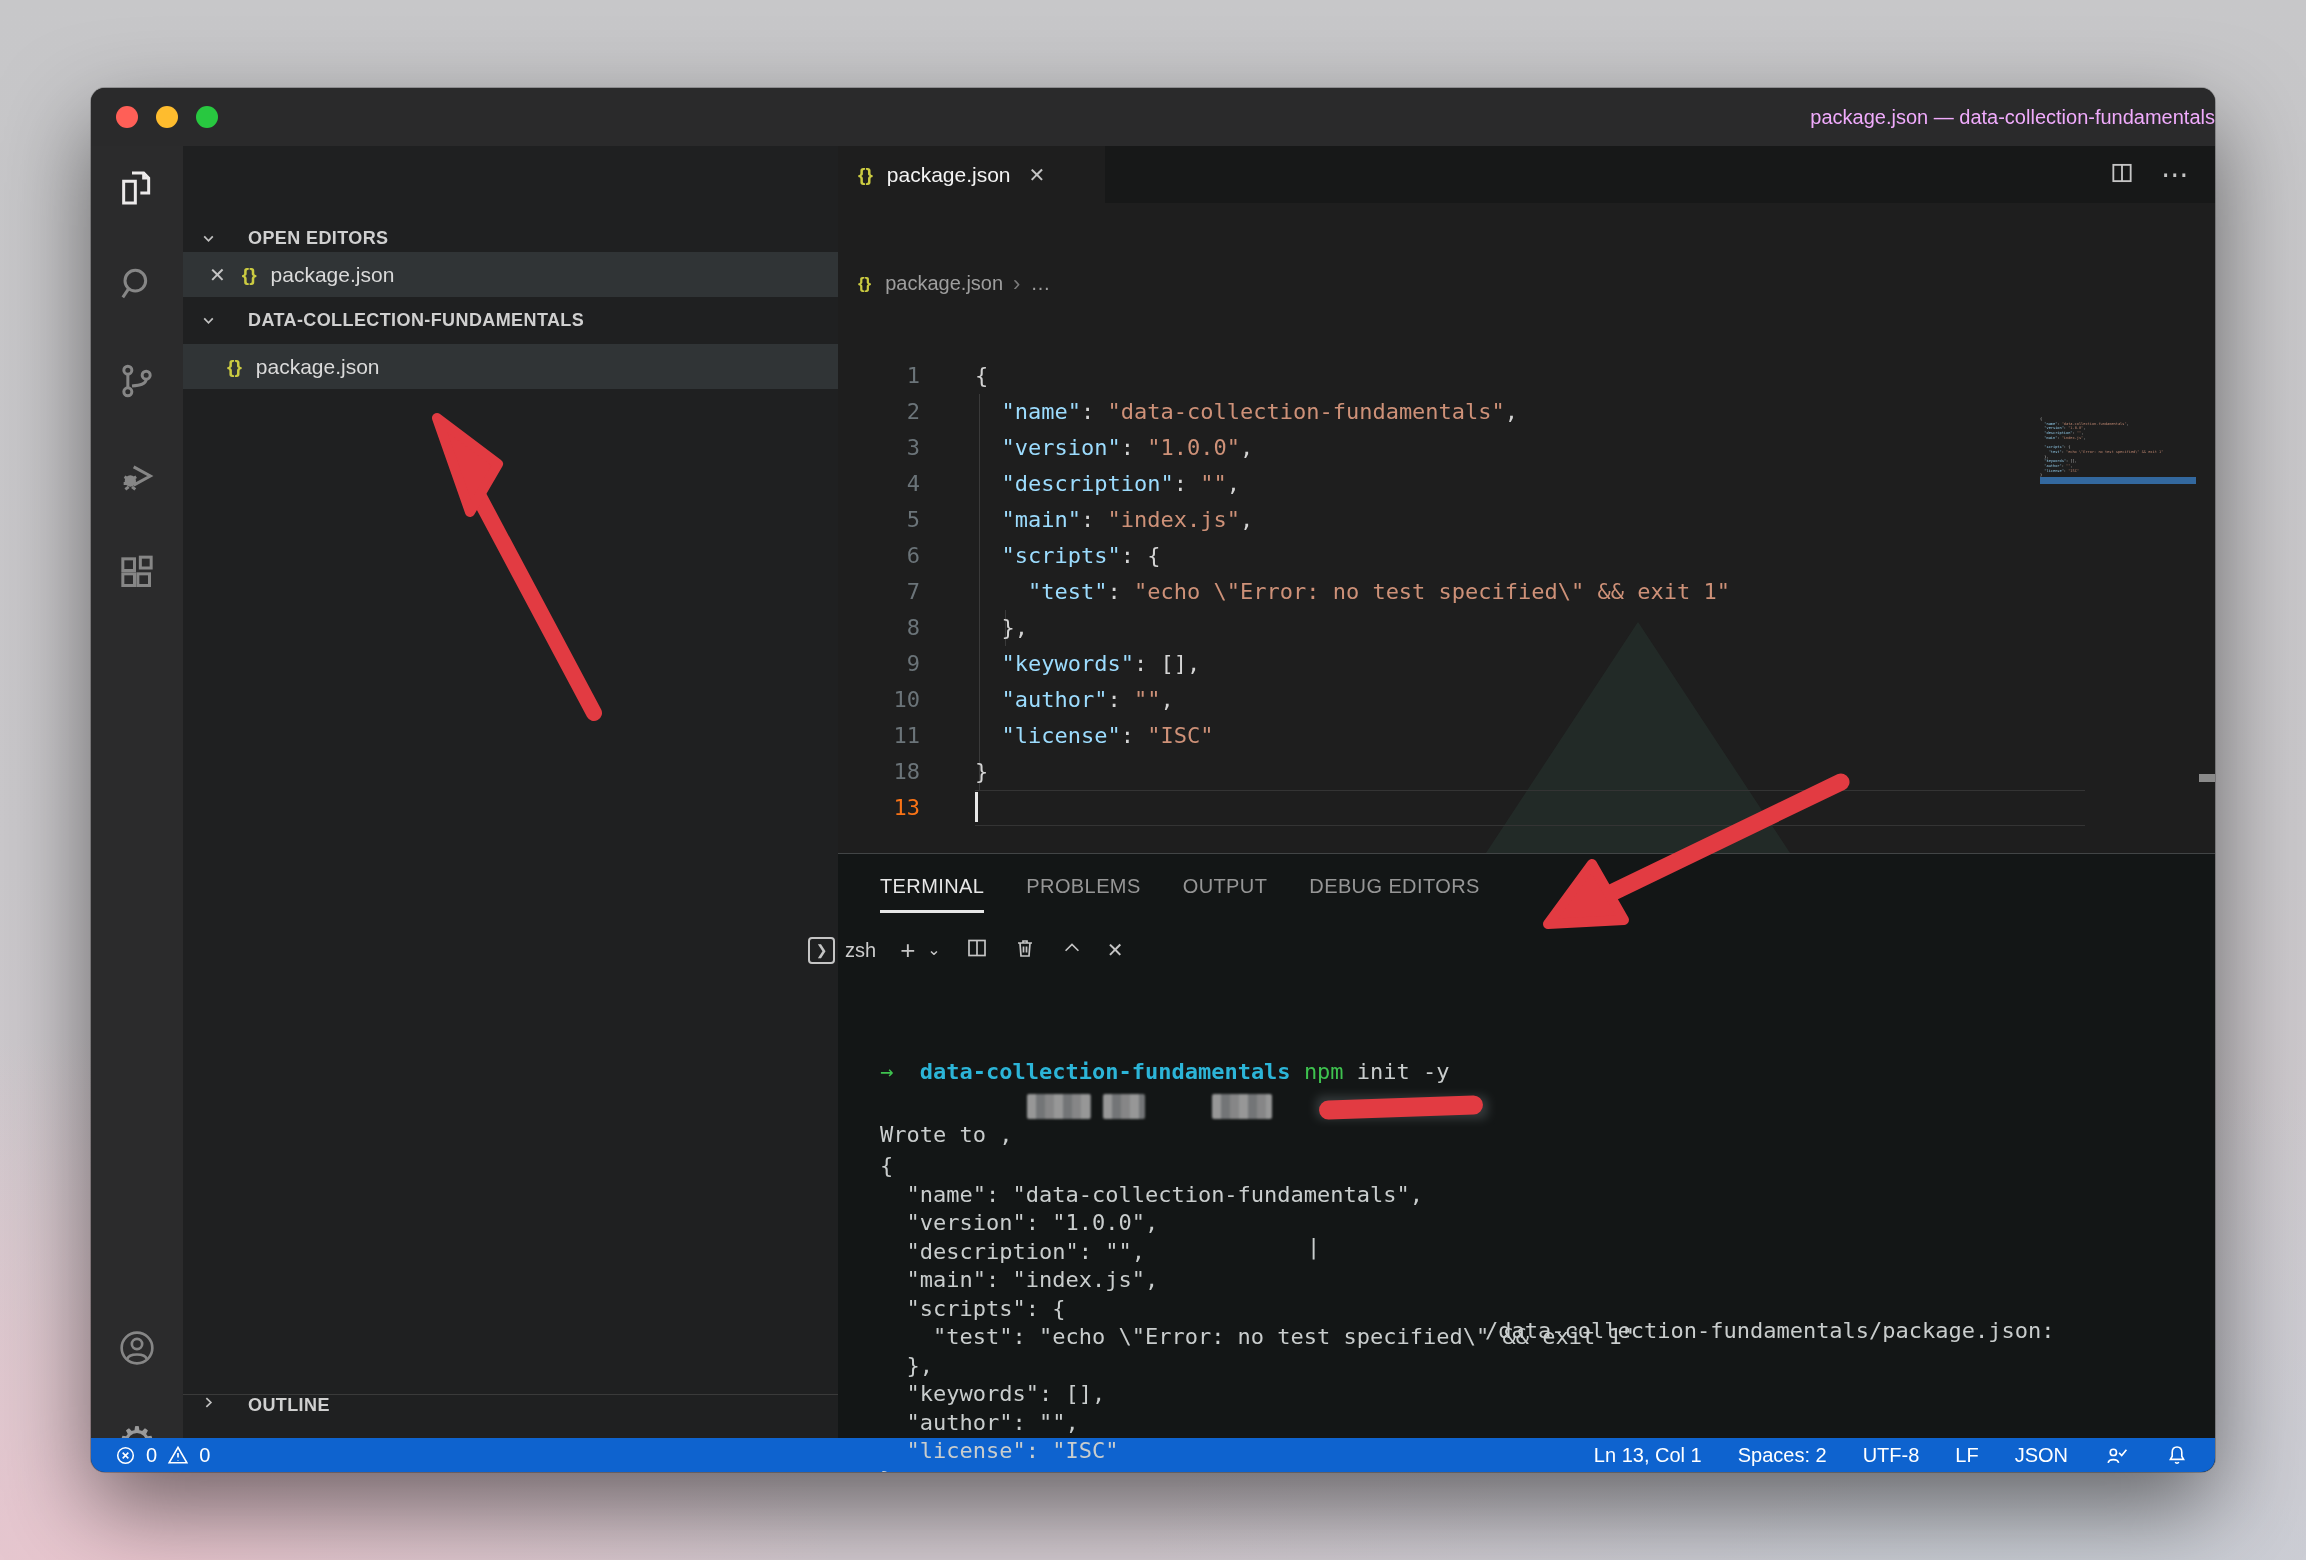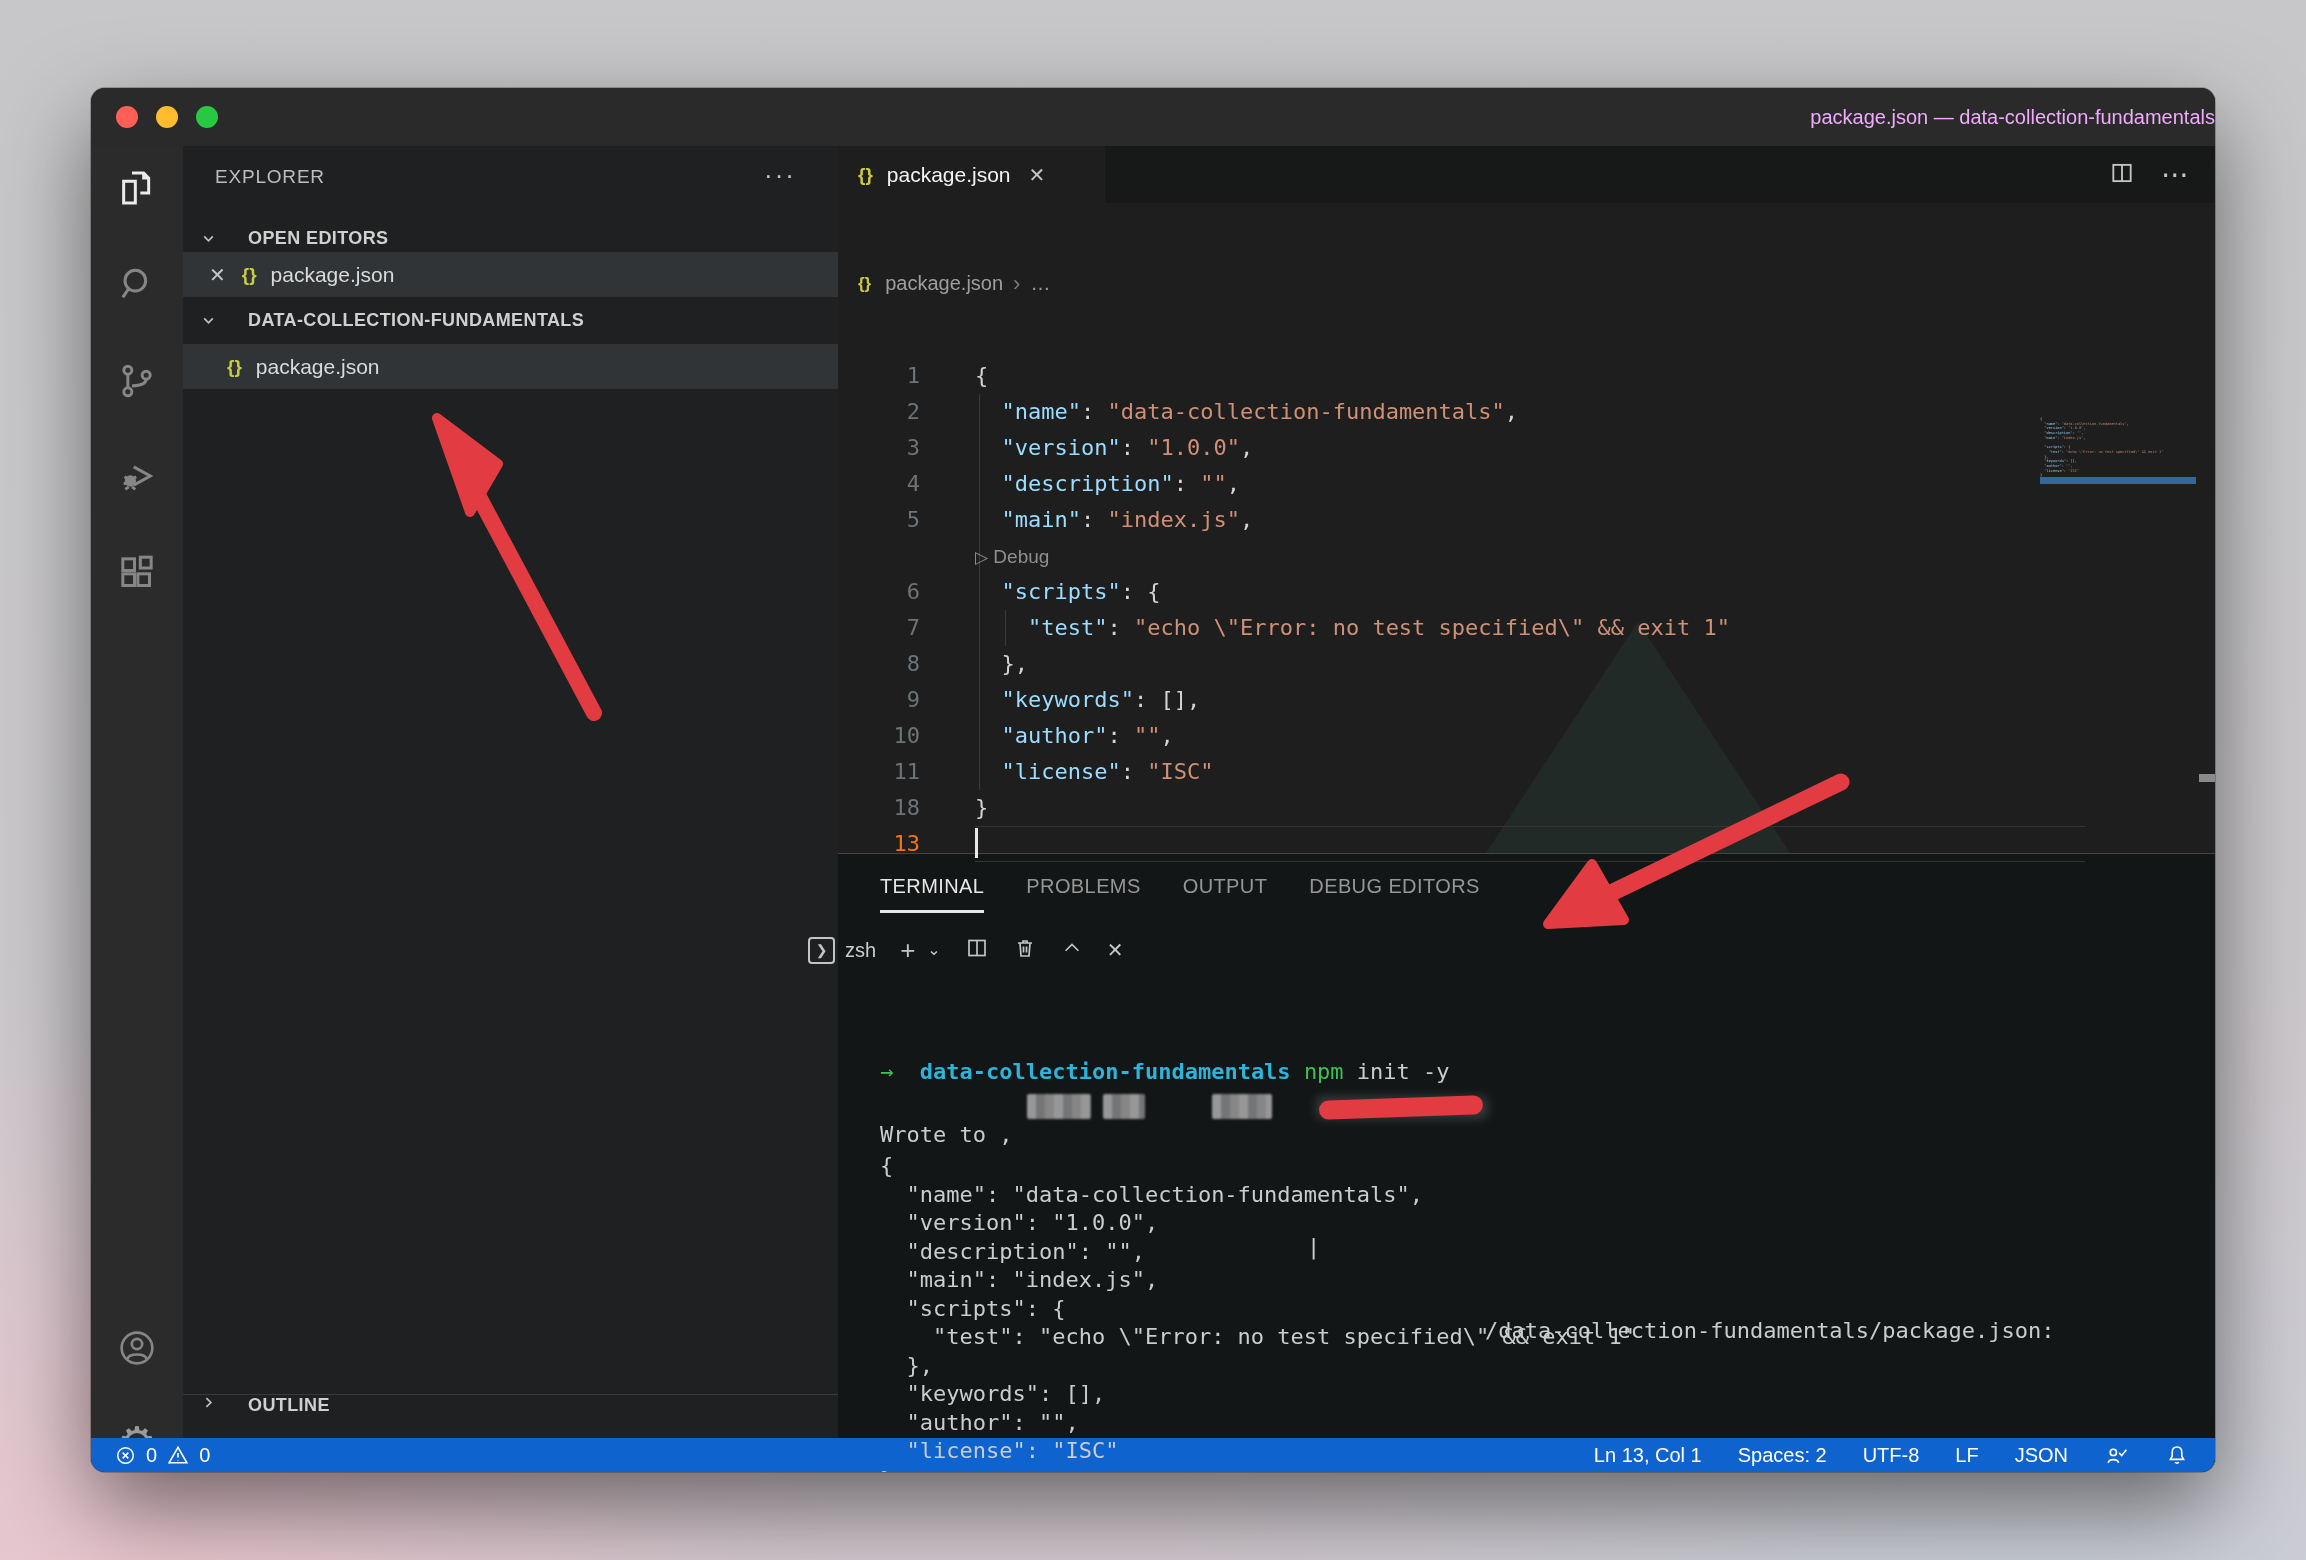--- a/index.html
+++ b/index.html
@@ -184,24 +184,20 @@
         <path d="M6.2 18.6c1-3.6 10.6-3.6 11.6 0"></path>
       </svg>
     </div>
     <div class="act-icon" style="top:1261px">
       <span class="gear-glyph">⚙</span>
     </div>
     <div class="badge">1</div>
   </div>
 
   <div class="sidebar">
-    <div class="sb-header">
-      <span class="sb-title">EXPLORER</span>
-      <span class="sb-dots">···</span>
-    </div>
 
     <div class="sb-row" style="top:70px">
       <span class="chev">
         <svg width="15" height="15" viewBox="0 0 14 14" fill="none" stroke="currentColor" stroke-width="1.6">
             <path d="M3 5l4 4.2L11 5"></path>
           </svg>
       </span>
       <span class="sb-section-label">OPEN EDITORS</span>
     </div>
 
@@ -269,21 +265,20 @@
 
     <div class="code-area above">
       <div class="indent-guide" style="left:141px; top:40px; height:396px"></div>
       <div class="indent-guide" style="left:167px; top:256px; height:36px"></div>
       <div class="code-lines">
           <div class="code-row"><span class="gutter-num">1</span><span class="code-body"><span class="tok-p">{</span></span></div>
           <div class="code-row"><span class="gutter-num">2</span><span class="code-body"><span class="tok-p">  </span><span class="tok-k">"name"</span><span class="tok-p">: </span><span class="tok-s">"data-collection-fundamentals"</span><span class="tok-p">,</span></span></div>
           <div class="code-row"><span class="gutter-num">3</span><span class="code-body"><span class="tok-p">  </span><span class="tok-k">"version"</span><span class="tok-p">: </span><span class="tok-s">"1.0.0"</span><span class="tok-p">,</span></span></div>
           <div class="code-row"><span class="gutter-num">4</span><span class="code-body"><span class="tok-p">  </span><span class="tok-k">"description"</span><span class="tok-p">: </span><span class="tok-s">""</span><span class="tok-p">,</span></span></div>
           <div class="code-row"><span class="gutter-num">5</span><span class="code-body"><span class="tok-p">  </span><span class="tok-k">"main"</span><span class="tok-p">: </span><span class="tok-s">"index.js"</span><span class="tok-p">,</span></span></div>
-          <div class="code-row"><span class="gutter-num"></span><span class="code-body"><span class="codelens"><span class="codelens-glyph">▷</span><span> Debug</span></span></span></div>
           <div class="code-row"><span class="gutter-num">6</span><span class="code-body"><span class="tok-p">  </span><span class="tok-k">"scripts"</span><span class="tok-p">: {</span></span></div>
           <div class="code-row"><span class="gutter-num">7</span><span class="code-body"><span class="tok-p">    </span><span class="tok-k">"test"</span><span class="tok-p">: </span><span class="tok-s">"echo \"Error: no test specified\" &amp;&amp; exit 1"</span></span></div>
           <div class="code-row"><span class="gutter-num">8</span><span class="code-body"><span class="tok-p">  },</span></span></div>
           <div class="code-row"><span class="gutter-num">9</span><span class="code-body"><span class="tok-p">  </span><span class="tok-k">"keywords"</span><span class="tok-p">: [],</span></span></div>
           <div class="code-row"><span class="gutter-num">10</span><span class="code-body"><span class="tok-p">  </span><span class="tok-k">"author"</span><span class="tok-p">: </span><span class="tok-s">""</span><span class="tok-p">,</span></span></div>
           <div class="code-row"><span class="gutter-num">11</span><span class="code-body"><span class="tok-p">  </span><span class="tok-k">"license"</span><span class="tok-p">: </span><span class="tok-s">"ISC"</span></span></div>
           <div class="code-row"><span class="gutter-num">18</span><span class="code-body"><span class="tok-p">}</span></span></div>
           <div class="code-row current"><span class="gutter-num">13</span><span class="code-body current-body"><span class="cursor"></span></span></div>
         </div>
       <div class="minimap">

